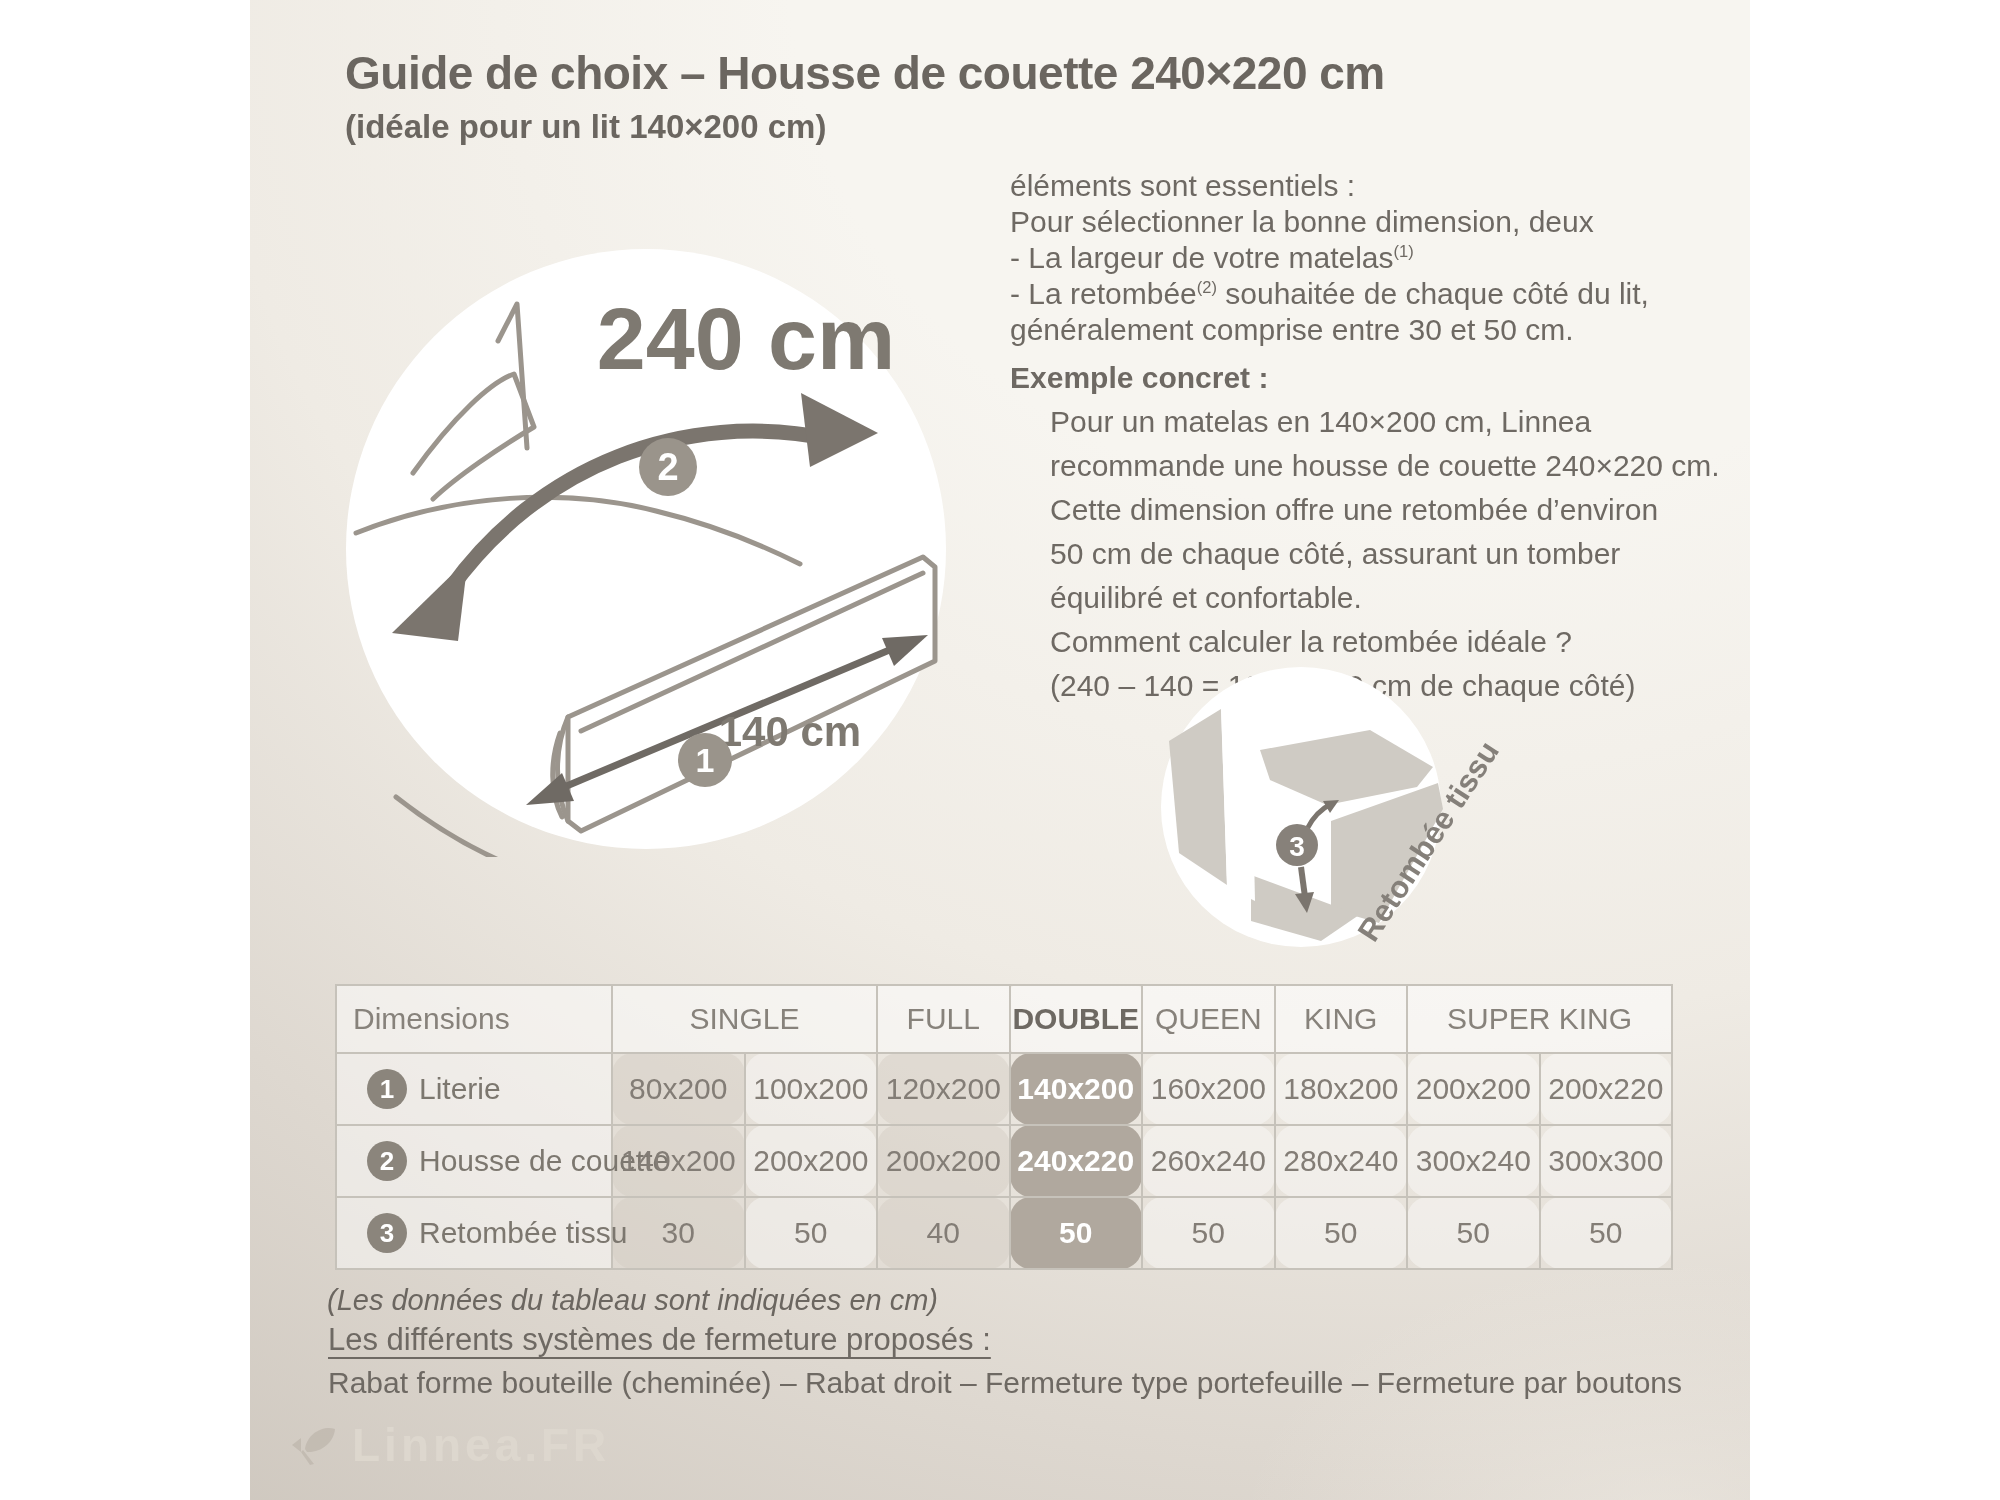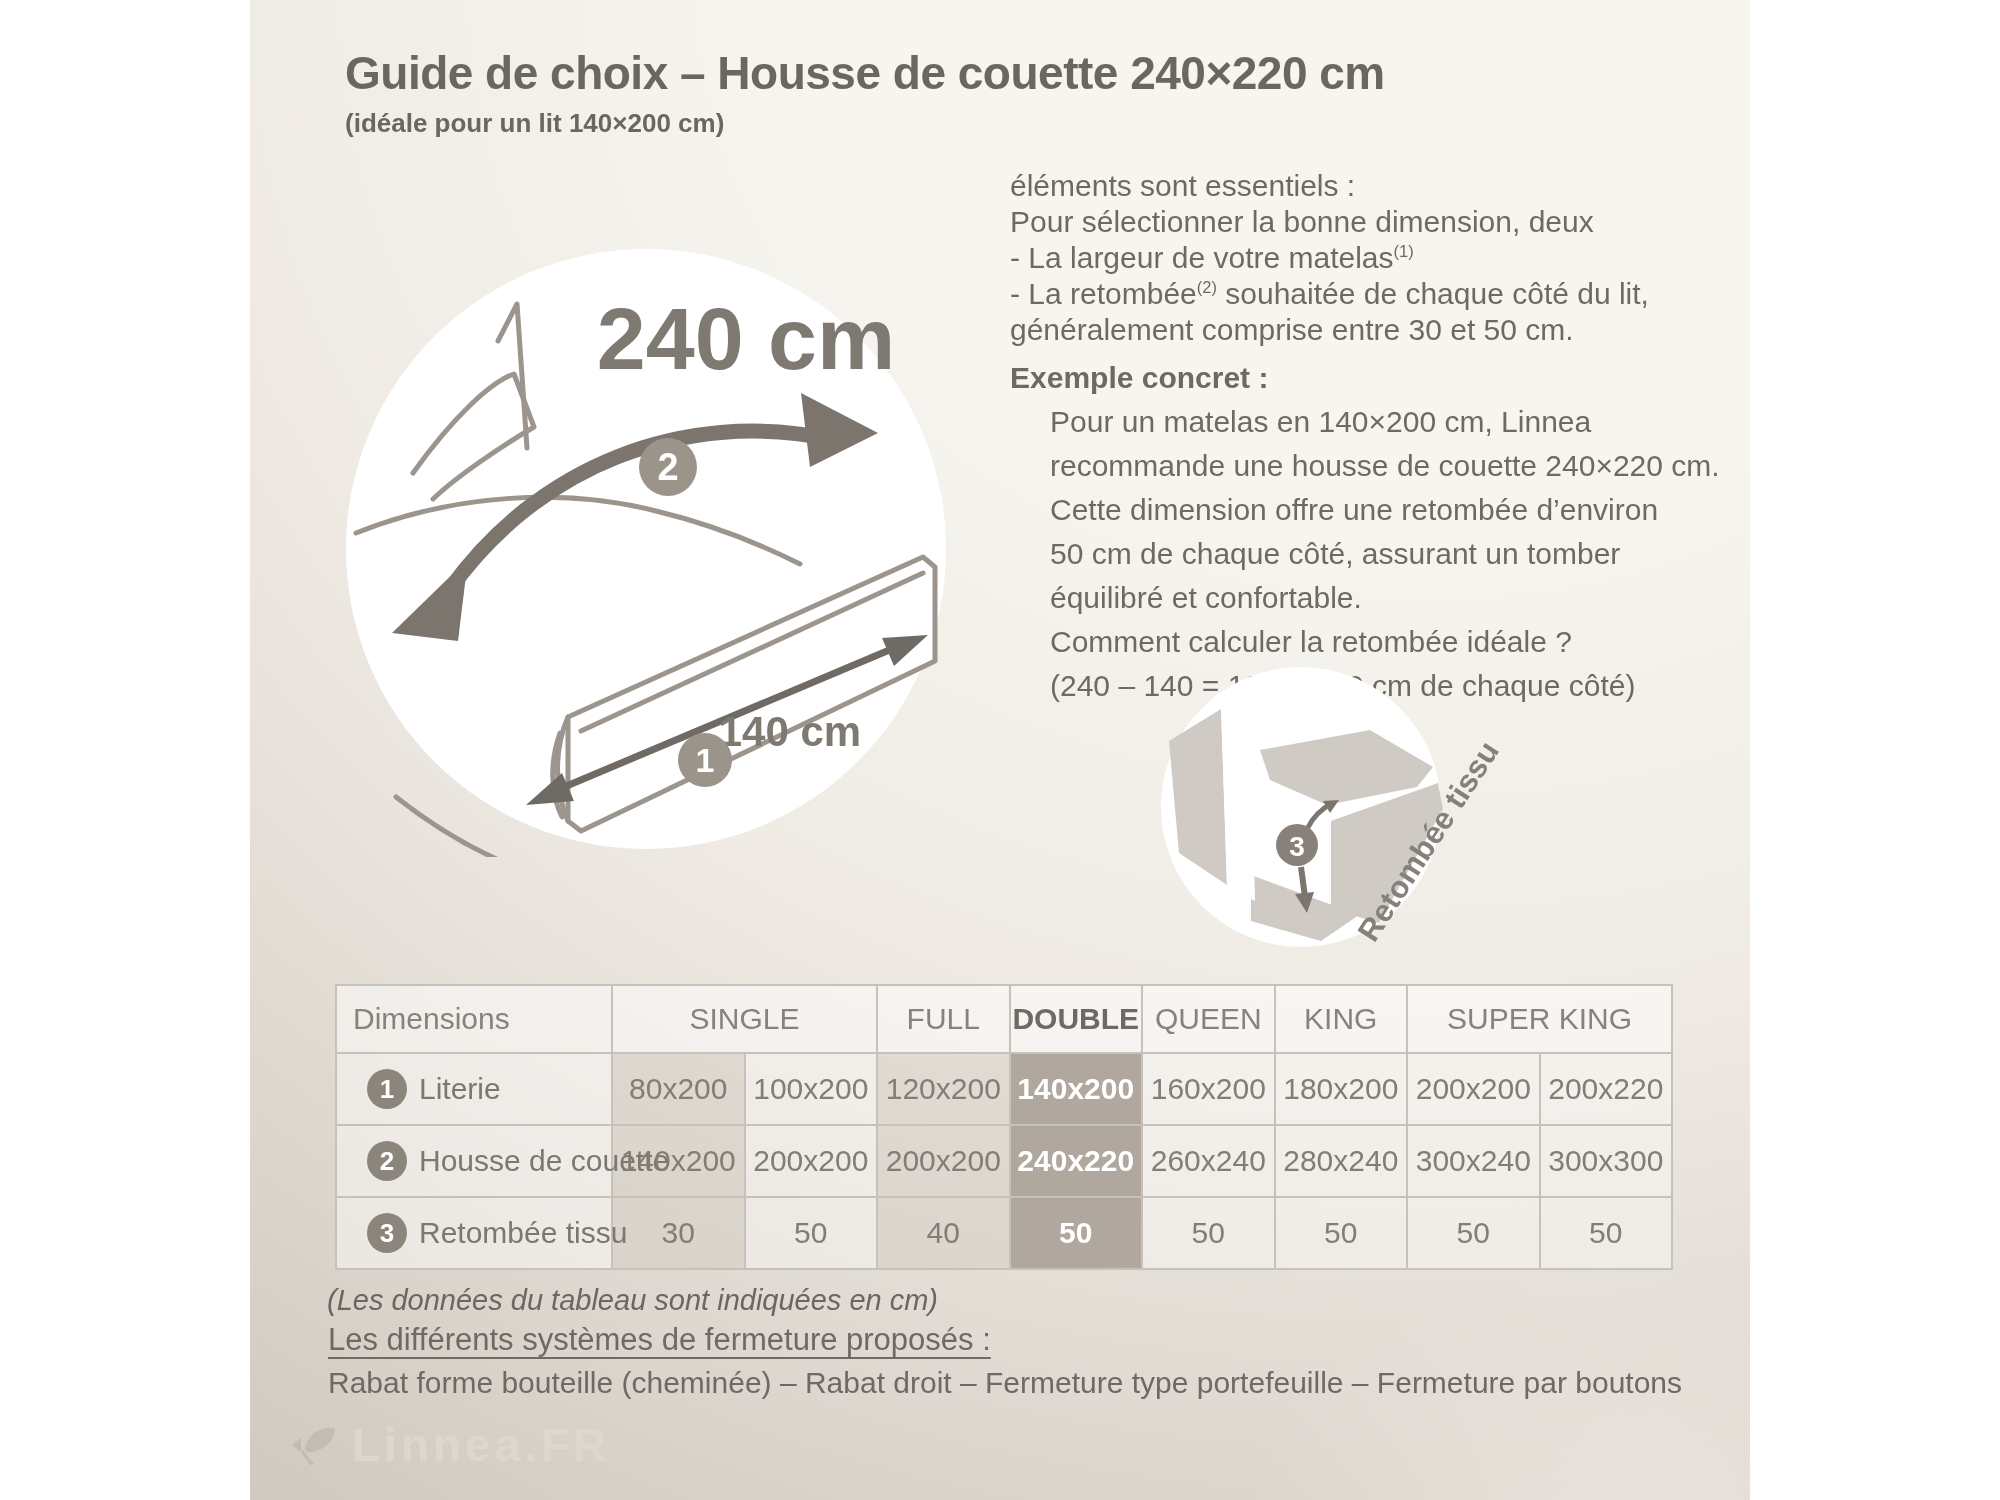--- a/index.html
+++ b/index.html
@@ -7,21 +7,21 @@
     position:relative;width:2000px;height:1500px;background:#ffffff;overflow:hidden;
     font-family:"Liberation Sans",sans-serif;
   }
   #content{
     position:absolute;left:250px;top:0;width:1500px;height:1500px;
     background:
       radial-gradient(40% 26% at 94% 102%, rgba(242,238,231,0.55), rgba(242,238,231,0) 70%),
       radial-gradient(150% 130% at 78% -2%, #f7f5f0 28%, #efebe4 54%, #ded8d0 76%, #cbc4bb 100%);
   }
   .title{position:absolute;left:95px;top:46px;font-size:46px;font-weight:bold;color:#6b6660;letter-spacing:-0.5px;}
-  .subtitle{position:absolute;left:95px;top:108px;font-size:26px;font-weight:bold;color:#6b6660;}
+  .subtitle{position:absolute;left:95px;top:108px;font-size:33px;font-weight:bold;color:#6b6660;}
 
   .intro{position:absolute;left:760px;top:168px;width:720px;font-size:30px;line-height:36px;color:#6e6963;}
   .intro sup,.sup{font-size:0.55em;vertical-align:super;line-height:0;}
   .example-heading{position:absolute;left:760px;top:361px;font-size:30px;font-weight:bold;color:#6e6963;}
   .example-body{position:absolute;left:760px;top:400px;width:720px;font-size:30px;line-height:44px;color:#6e6963;white-space:pre-line;margin-left:40px;}
 
   .circle-illustration-main{position:absolute;left:88px;top:241px;width:616px;height:616px;}
   .circle-illustration-drop{position:absolute;left:905px;top:661px;width:292px;height:292px;}
   .drop-label{
     position:absolute;left:1131px;top:912px;font-size:31px;font-weight:bold;color:#85807a;
@@ -38,21 +38,21 @@
     border:2px solid #c6c2ba;font-weight:normal;
     font-size:30px;text-align:center;padding:0;
   }
   table.size-table thead th{height:66px;background:rgba(255,255,255,0.52);color:#87827b;}
   table.size-table thead th.th-dimensions{text-align:left;padding-left:16px;}
   table.size-table thead th.th-strong{font-weight:bold;color:#6e6963;border-radius:6px;}
   table.size-table tbody th.rowhead{
     height:70px;background:rgba(255,255,255,0.46);color:#7c776f;
     text-align:left;padding-left:30px;white-space:nowrap;
   }
-  table.size-table tbody td{height:70px;background:rgba(255,255,255,0.38);color:#837d76;}
+  table.size-table tbody td{height:70px;background:rgba(255,255,255,0.38);color:#837d76;border-radius:21px;}
   table.size-table tbody td.alt{background:rgba(210,203,194,0.42);}
   table.size-table tbody td.hl{background:#b0a89e;color:#ffffff;font-weight:bold;}
   .badge{
     display:inline-flex;width:40px;height:40px;border-radius:50%;background:#8b857c;
     color:#fff;font-size:26px;font-weight:bold;align-items:center;justify-content:center;
     margin-right:12px;vertical-align:middle;
   }
   .row-label-text{vertical-align:middle;}
 
   .table-note{position:absolute;left:77px;top:1284px;width:1336px;text-align:left;

